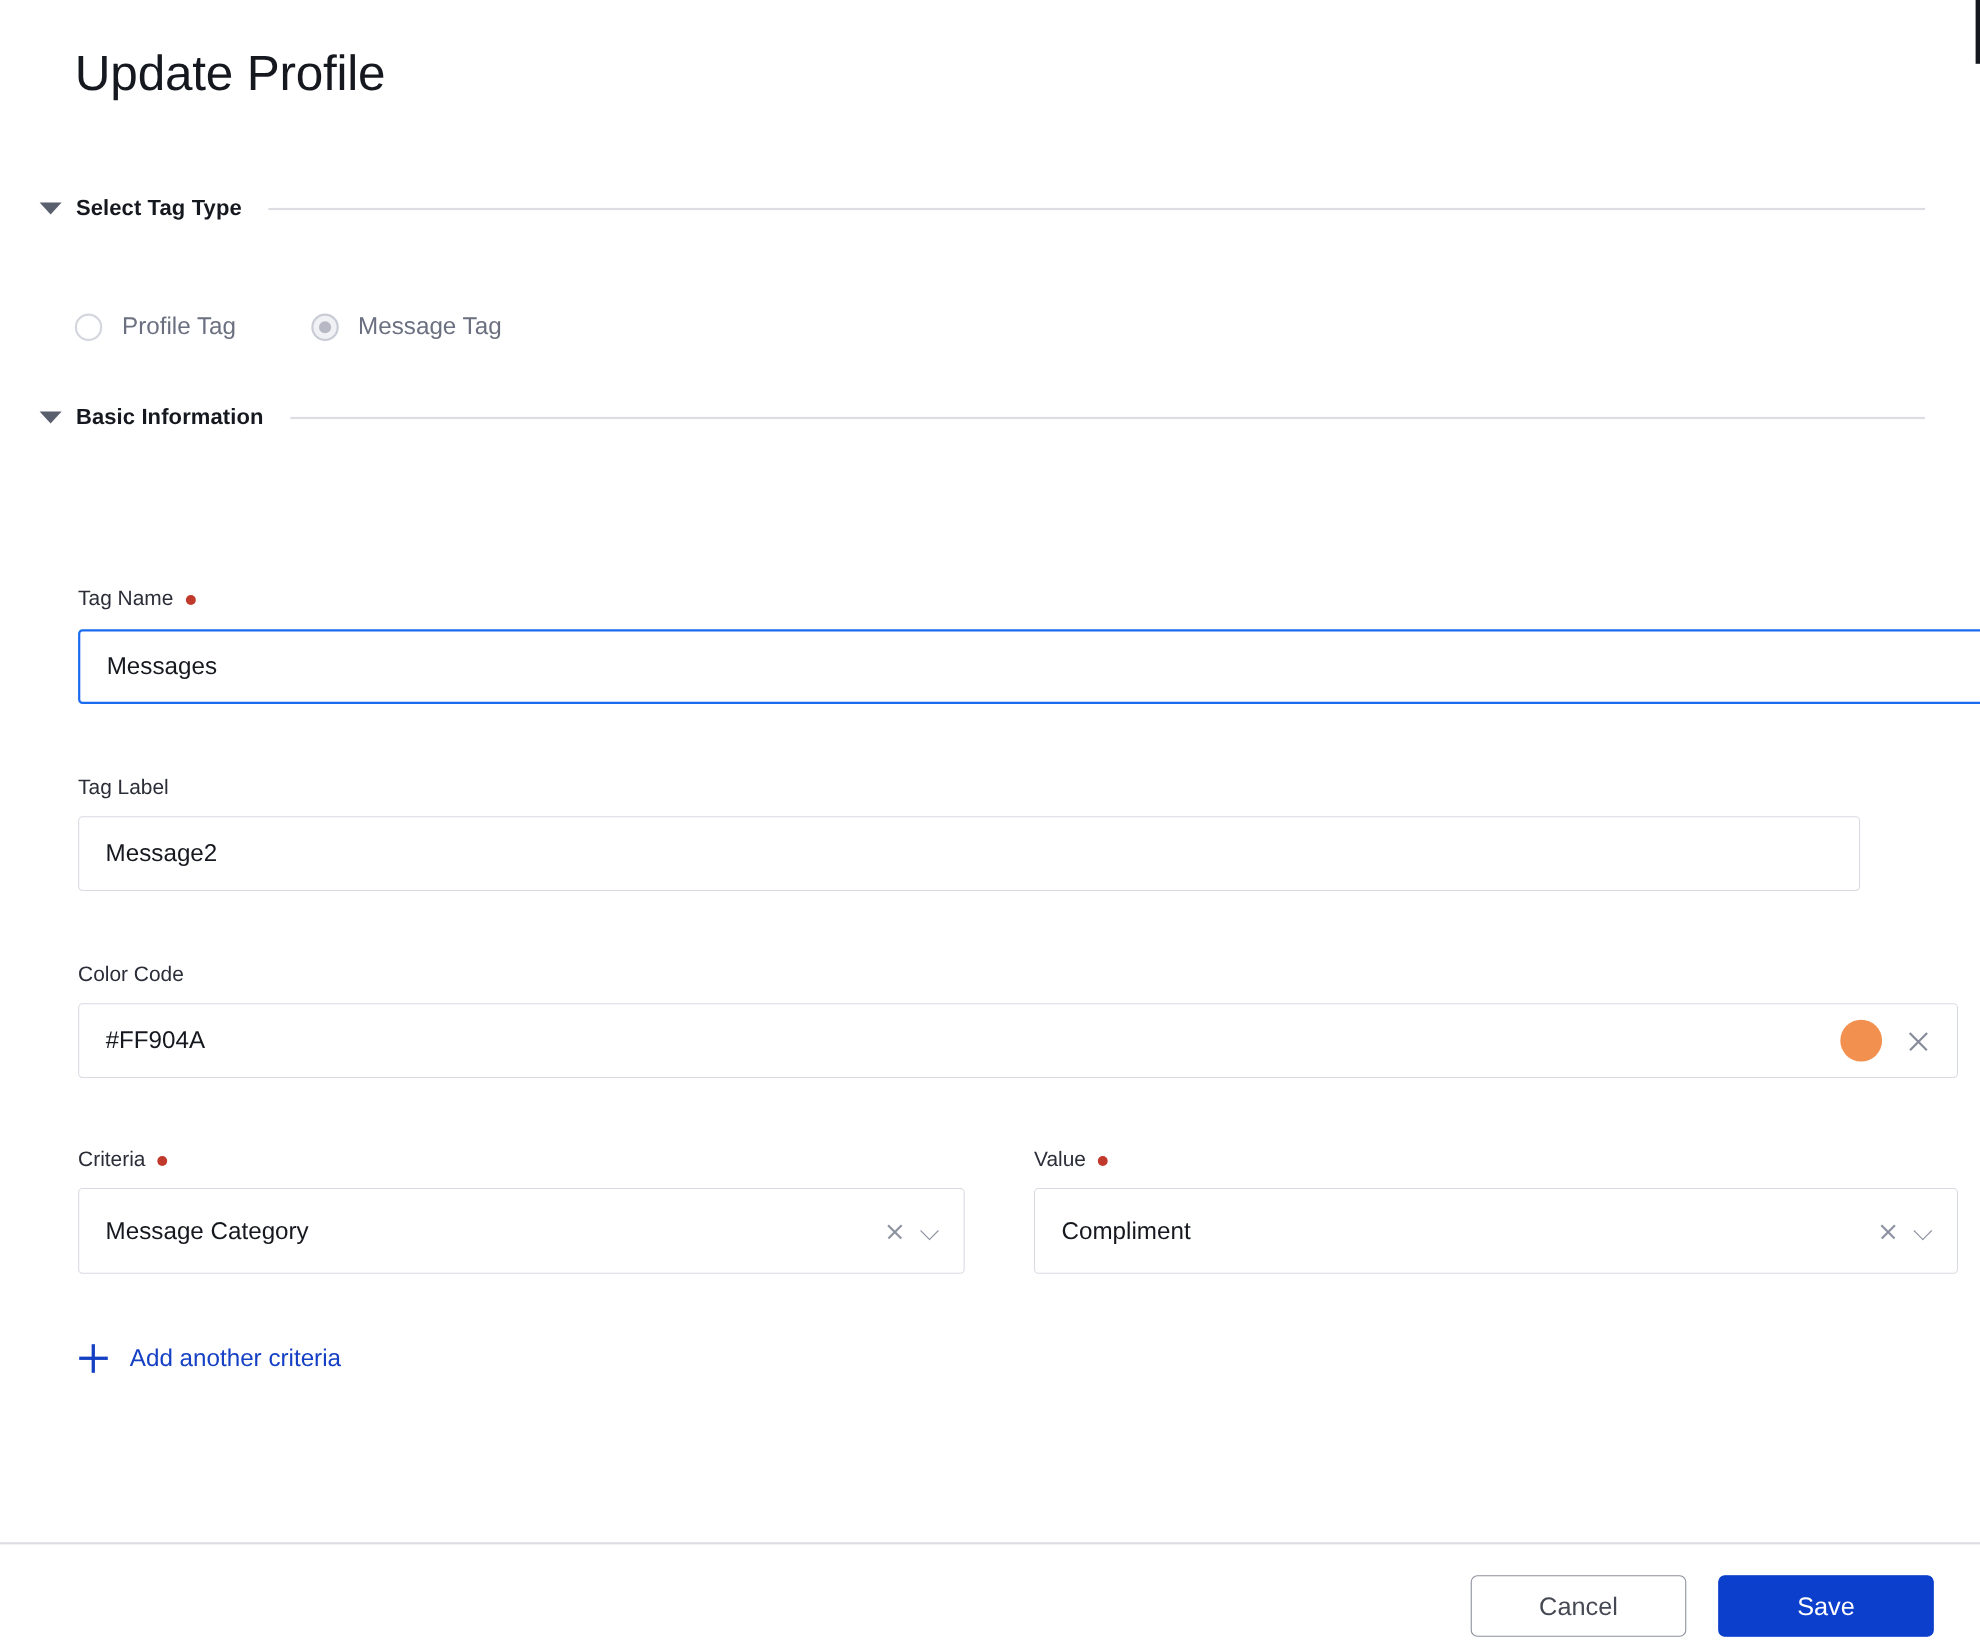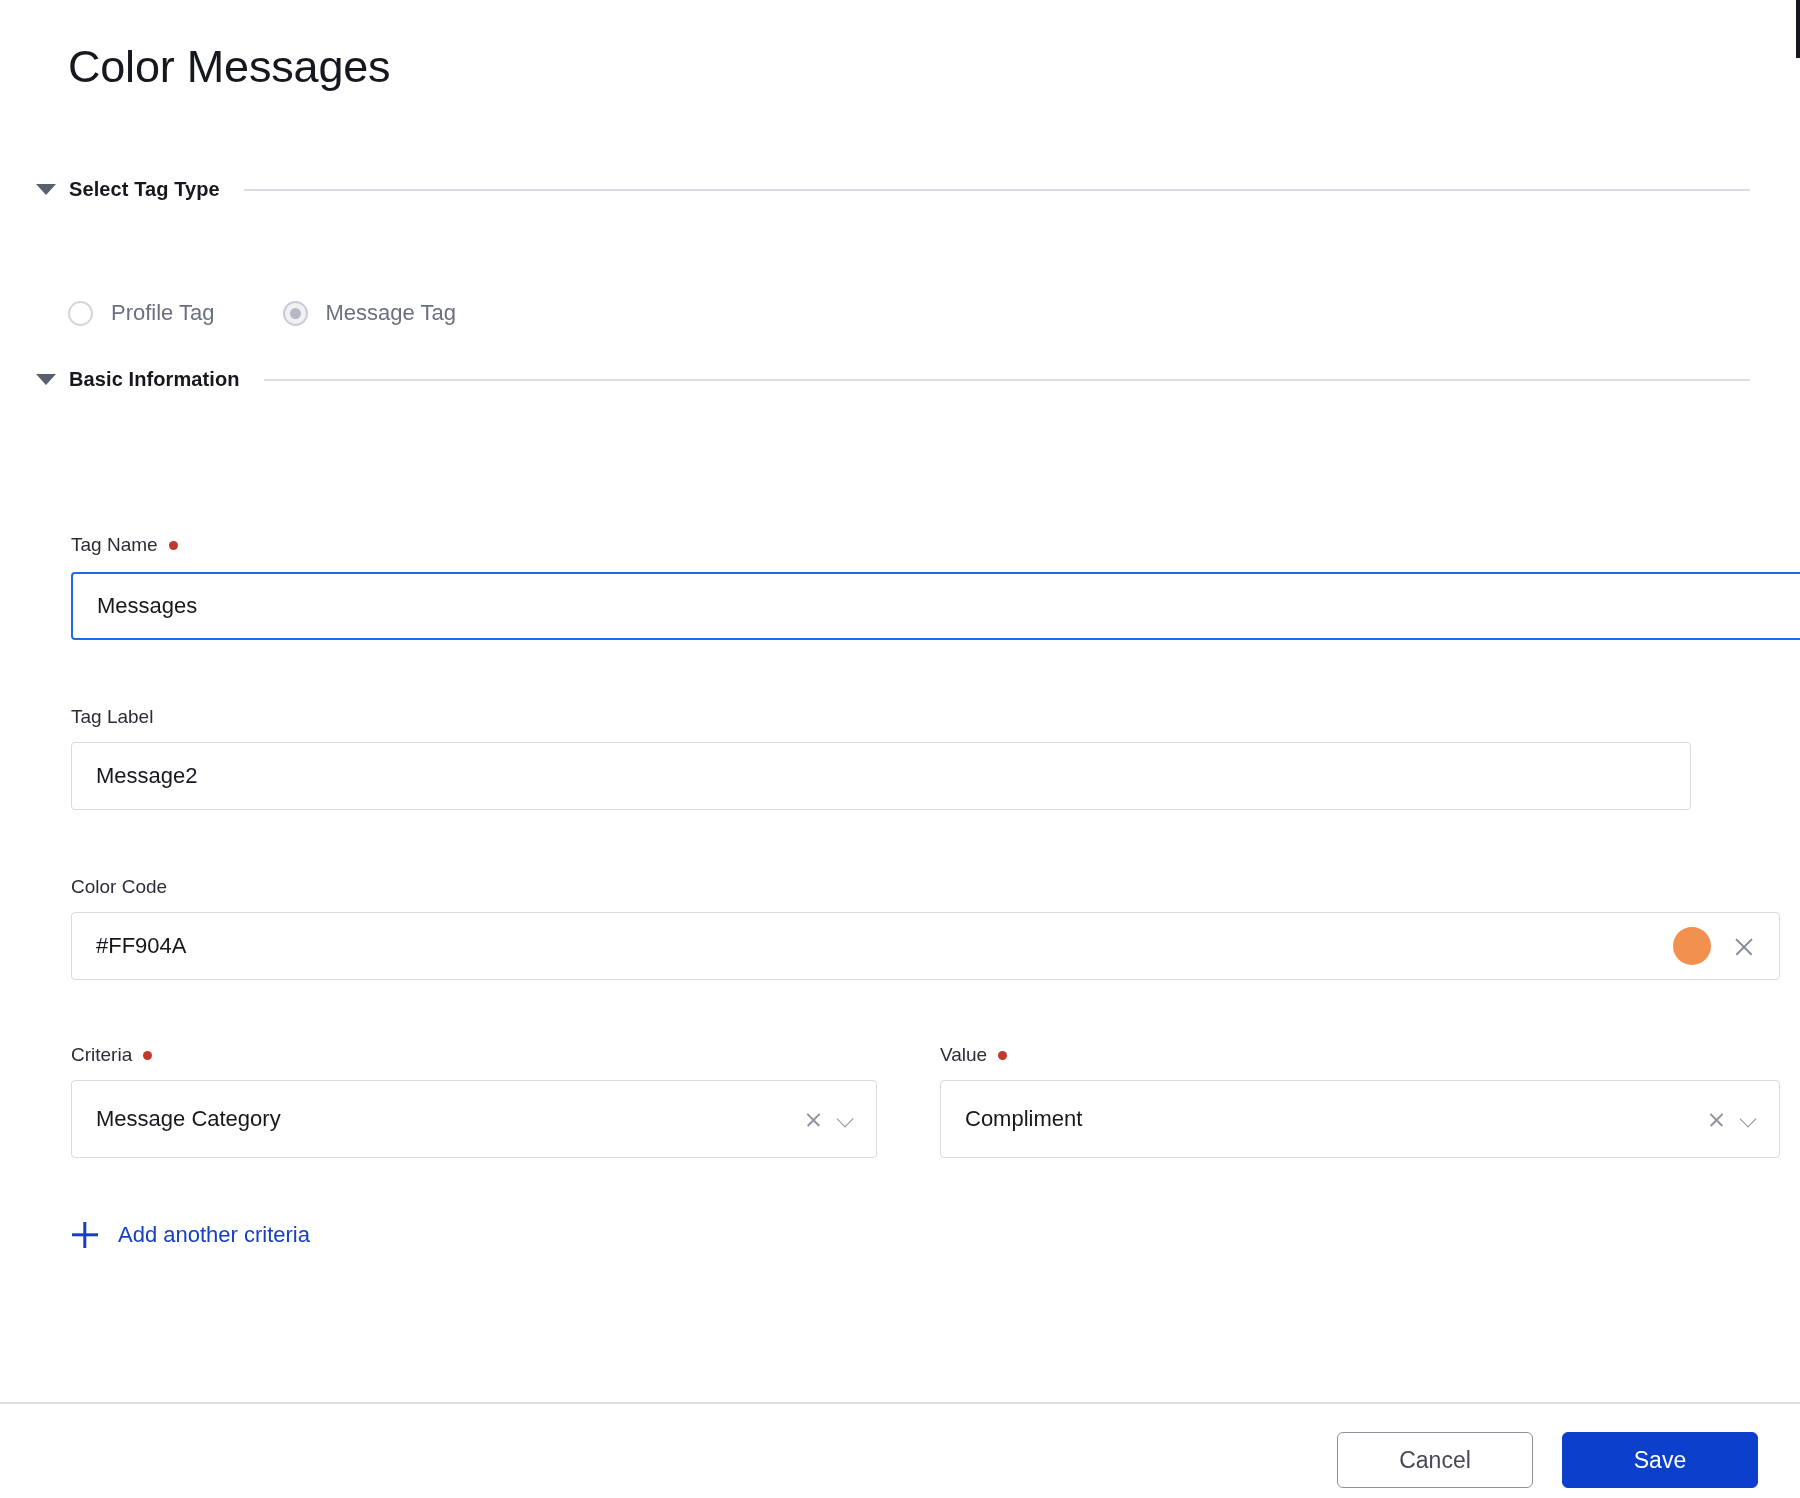--- a/index.html
+++ b/index.html
@@ -65,21 +65,21 @@
     height: 2px;
     background: #dcdde3;
     flex: 1;
     margin-left: 24px;
   }
 
   
   .radio-row {
     position: absolute;
     left: 68px;
-    top: 300px;
+    top: 284px;
     display: flex;
     align-items: center;
   }
   .radio-item {
     display: flex;
     align-items: center;
     margin-right: 68px;
   }
   .radio-outer {
     width: 25px;
@@ -316,21 +316,21 @@
     background: #16181f;
   }
 </style>
 </head>
 <body>
 
 <div class="page">
 
   <div class="edge-marker"></div>
 
-  <div class="page-title">Color Messages</div>
+  <div class="page-title">Update Profile</div>
 
   <div class="section-header" style="top: 178px;">
     <span class="caret"></span>
     <span class="section-title">Select Tag Type</span>
     <span class="section-rule"></span>
   </div>
 
   <div class="radio-row">
     <div class="radio-item">
       <span class="radio-outer"></span>

